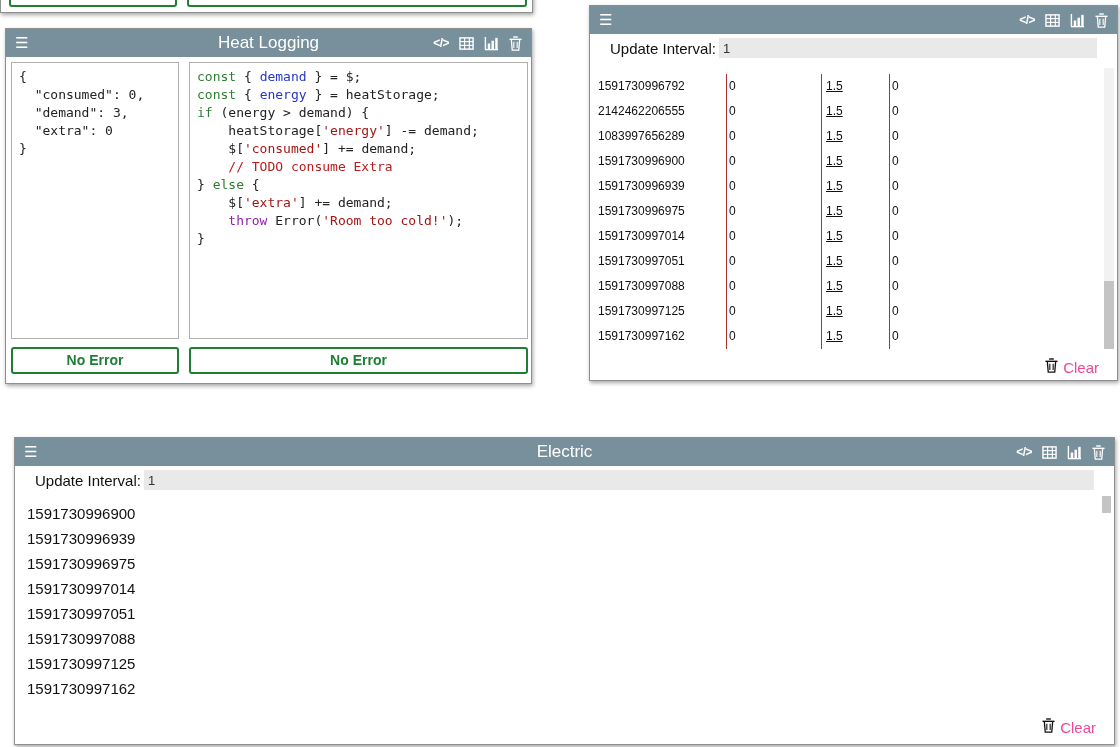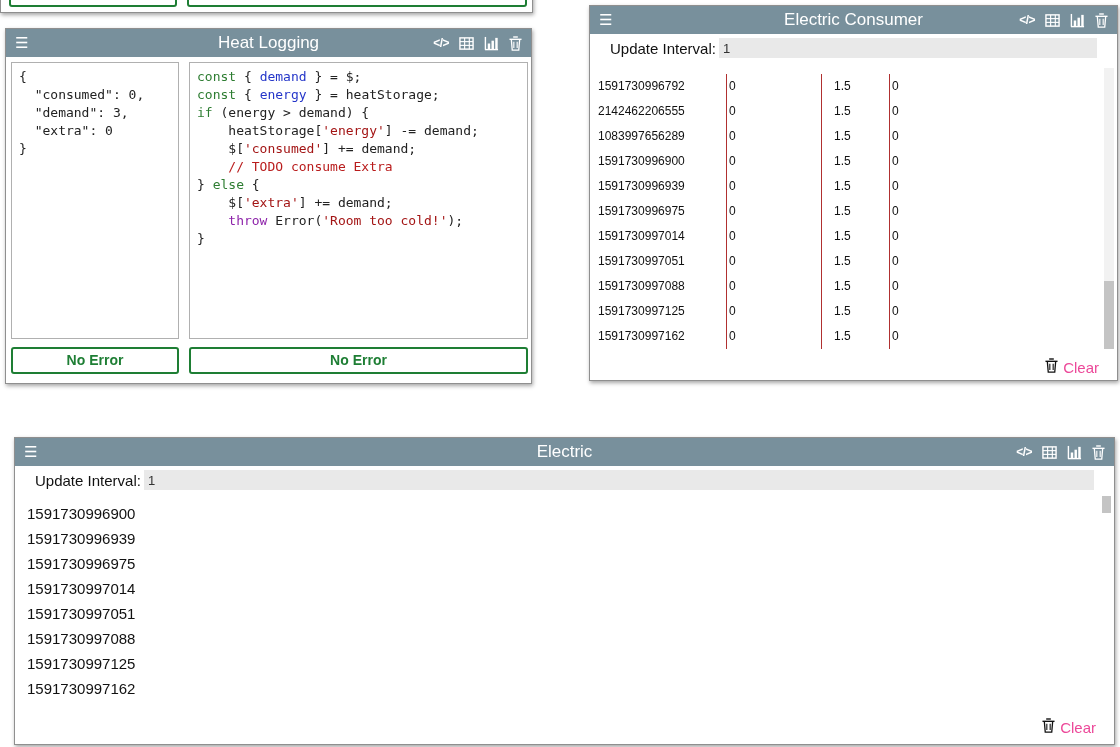--- a/index.html
+++ b/index.html
@@ -36,21 +36,21 @@
            padding:0 20px; font-size:15px; color:#111; }
   .uirow input { flex:1; margin-left:3px; border:none; background:#e9e9e9; height:20px;
                  font-size:13px; color:#333; padding:0 4px; outline:none;
                  font-family:"Liberation Sans", sans-serif; }
 
   .rows { position:absolute; overflow:hidden; }
   .erow { display:flex; height:25px; line-height:25px; font-size:12px; color:#111; }
   .ecell { white-space:nowrap; }
   .ec0 { width:128px; }
   .ec1 { width:95px; border-left:1px solid #b03030; padding-left:2px; }
-  .ec2 { width:68px; border-left:1px solid #b03030; padding-left:12px; }
+  .ec2 { width:68px; border-left:1px solid #b03030; padding-left:4px;text-decoration:underline; }
   .ec3 { flex:1;     border-left:1px solid #b03030; padding-left:2px; }
   .lrow { height:25px; line-height:25px; font-size:15px; color:#111; }
 
   .clear { position:absolute; display:flex; align-items:center; gap:5px; font-size:15px;
            color:#ec4899; cursor:pointer; }
   .sbar { position:absolute; background:#f2f2f2; }
   .sthumb { position:absolute; left:0; right:0; background:#c4c4c4; }
 </style>
 </head>
 <body>
@@ -103,21 +103,20 @@
   "extra": 0
 }</div>
     <div class="codebox" id="heat-code" style="left:183px;top:33px;width:339px;height:277px;"><div class="code-line"><span class="tok-kw">const</span><span class="tok-pl"> { </span><span class="tok-def">demand</span><span class="tok-pl"> } = $;</span></div><div class="code-line"><span class="tok-kw">const</span><span class="tok-pl"> { </span><span class="tok-def">energy</span><span class="tok-pl"> } = heatStorage;</span></div><div class="code-line"><span class="tok-kw">if</span><span class="tok-pl"> (energy &gt; demand) {</span></div><div class="code-line"><span class="tok-pl">    heatStorage[</span><span class="tok-str">'energy'</span><span class="tok-pl">] -= demand;</span></div><div class="code-line"><span class="tok-pl">    $[</span><span class="tok-str">'consumed'</span><span class="tok-pl">] += demand;</span></div><div class="code-line"><span class="tok-cmt">    // TODO consume Extra</span></div><div class="code-line"><span class="tok-pl">} </span><span class="tok-kw">else</span><span class="tok-pl"> {</span></div><div class="code-line"><span class="tok-pl">    $[</span><span class="tok-str">'extra'</span><span class="tok-pl">] += demand;</span></div><div class="code-line"><span class="tok-thr">    throw</span><span class="tok-pl"> Error(</span><span class="tok-str">'Room too cold!'</span><span class="tok-pl">);</span></div><div class="code-line"><span class="tok-pl">}</span></div></div>
     <div class="noerr" style="left:5px;top:318px;width:168px;">No Error</div>
     <div class="noerr" style="left:183px;top:318px;width:339px;">No Error</div>
   </div>
 
   <div class="panel" style="left:589px;top:5px;width:529px;height:376px;">
     <div class="phead">
       <span class="burger">☰</span>
-      <span class="ptitle">Electric Consumer</span>
       <span class="hicons">
         <span class="hicon code-glyph">&lt;/&gt;</span>
         <span class="hicon">
           <svg width="15" height="15" viewBox="0 0 16 16">
               <rect x="1" y="2" width="14" height="12" fill="none" stroke="#fff" stroke-width="1.5"></rect>
               <line x1="1" y1="6" x2="15" y2="6" stroke="#fff" stroke-width="1.2"></line>
               <line x1="1" y1="10" x2="15" y2="10" stroke="#fff" stroke-width="1.2"></line>
               <line x1="6" y1="2" x2="6" y2="14" stroke="#fff" stroke-width="1.2"></line>
               <line x1="11" y1="2" x2="11" y2="14" stroke="#fff" stroke-width="1.2"></line>
             </svg>

